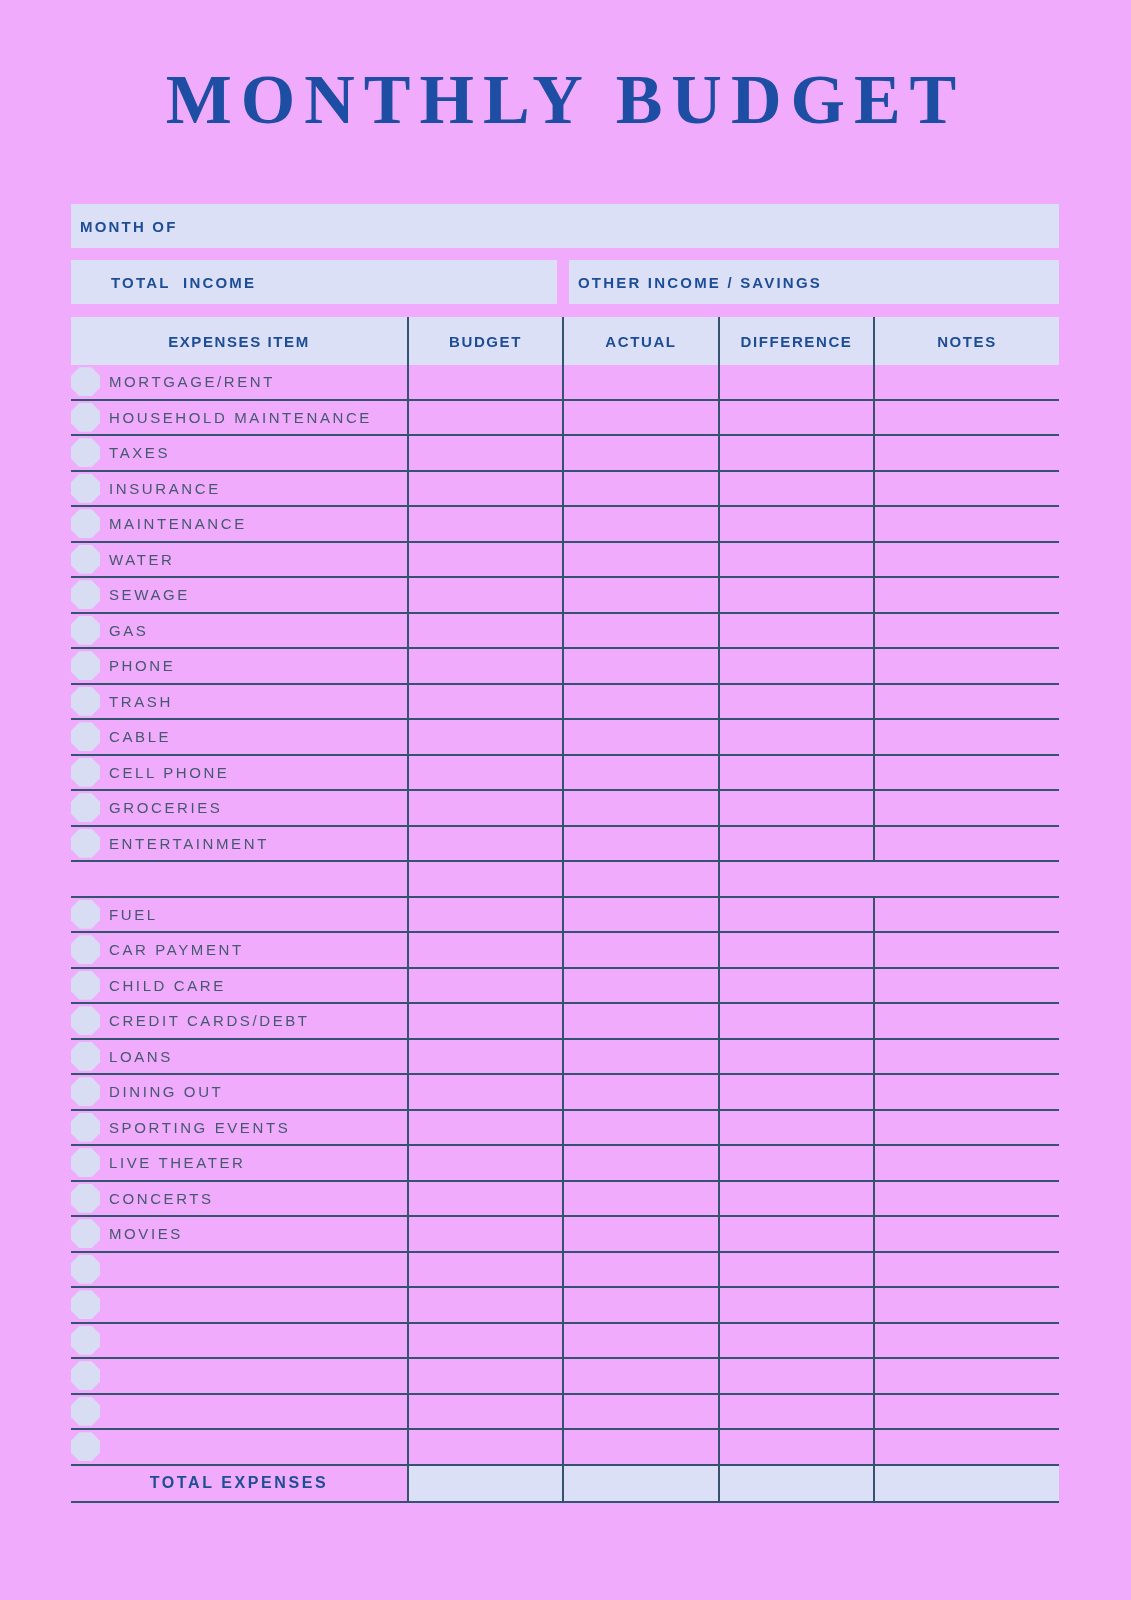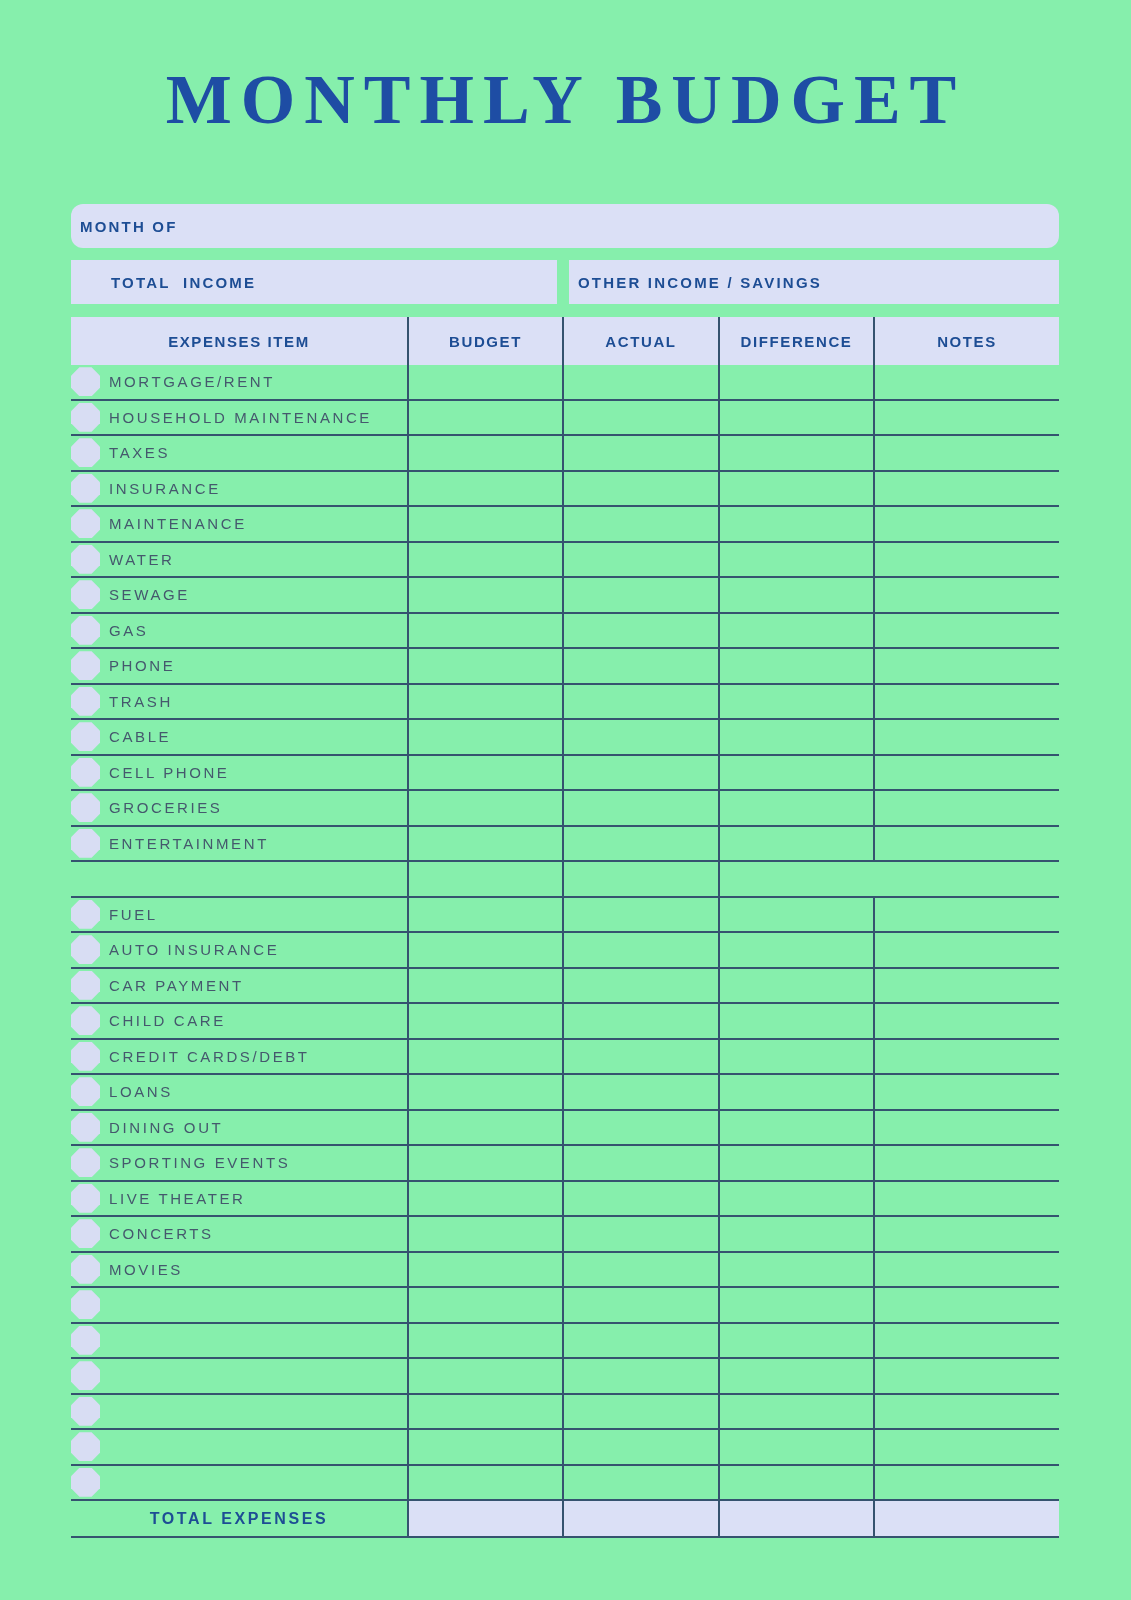--- a/index.html
+++ b/index.html
@@ -1,34 +1,34 @@
 <!DOCTYPE html>
 <html><head>
 <meta charset="utf-8">
 <style>
   html,body { margin:0; padding:0; background:#e9ecf2; }
   .page {
     position:relative; width:1131px; height:1600px;
-    background:#86efac; overflow:hidden;
+    background:#f0abfc; overflow:hidden;
     font-family:"Liberation Sans", sans-serif;
     margin:0 auto;
   }
   .page-title {
     position:absolute; top:60px; left:0; width:100%;
     text-align:center;
     font-family:"Liberation Serif","DejaVu Serif",serif;
     font-weight:700; font-size:70px; letter-spacing:9px;
     color:#1e4da4; white-space:pre;
   }
   .bar {
     position:absolute; height:44px; background:#dbe0f6;
     display:flex; align-items:center;
     padding-left:9px; box-sizing:border-box;
   }
-  .bar-month  { left:71px; top:204px; width:988px;border-radius:12px; }
+  .bar-month  { left:71px; top:204px; width:988px; }
   .bar-income { left:71px; top:260px; width:486px;padding-left:40px; }
   .bar-other  { left:569px; top:260px; width:490px; }
   .bar-label {
     font-size:15px; font-weight:700; letter-spacing:2.2px;
     color:#1d4d94; white-space:pre;
   }
   .bar-value { flex:1; height:100%; }
 
   .budget-table { position:absolute; left:71px; top:317px; width:988px; }
   .grid-cols {
@@ -263,30 +263,20 @@
     <div class="cell item-cell">
       <span class="bullet"></span>
       <span class="item-label">FUEL</span>
     </div>
     <div class="cell"></div>
     <div class="cell"></div>
     <div class="cell"></div>
     <div class="cell"></div>
   </div>
 
-  <div class="row grid-cols">
-    <div class="cell item-cell">
-      <span class="bullet"></span>
-      <span class="item-label">AUTO INSURANCE</span>
-    </div>
-    <div class="cell"></div>
-    <div class="cell"></div>
-    <div class="cell"></div>
-    <div class="cell"></div>
-  </div>
 
   <div class="row grid-cols">
     <div class="cell item-cell">
       <span class="bullet"></span>
       <span class="item-label">CAR PAYMENT</span>
     </div>
     <div class="cell"></div>
     <div class="cell"></div>
     <div class="cell"></div>
     <div class="cell"></div>

